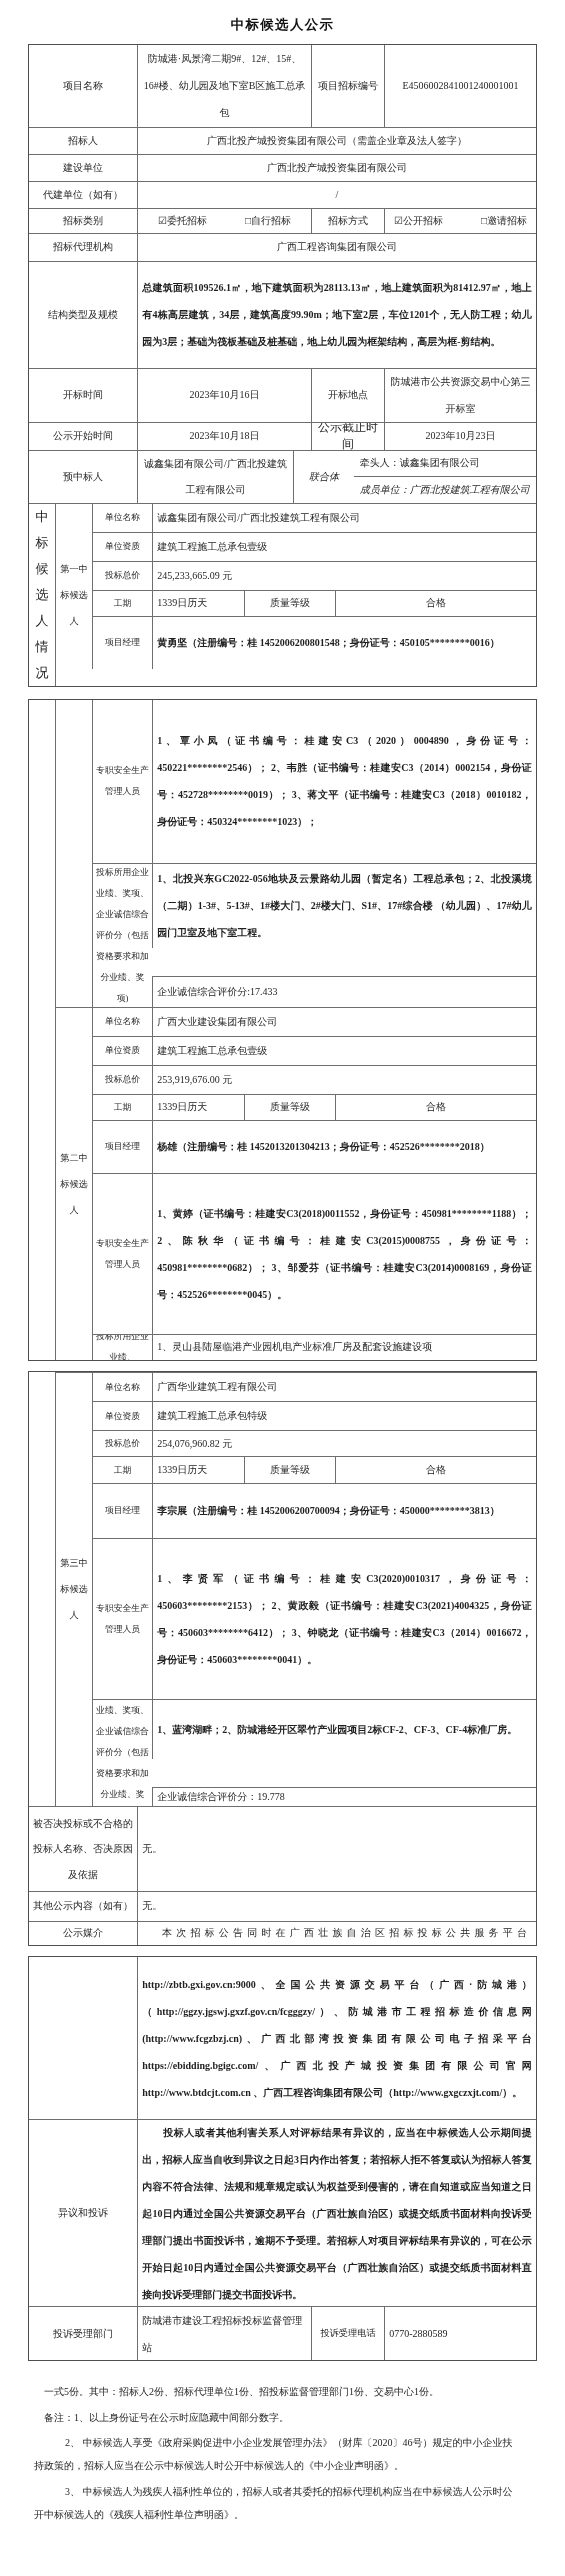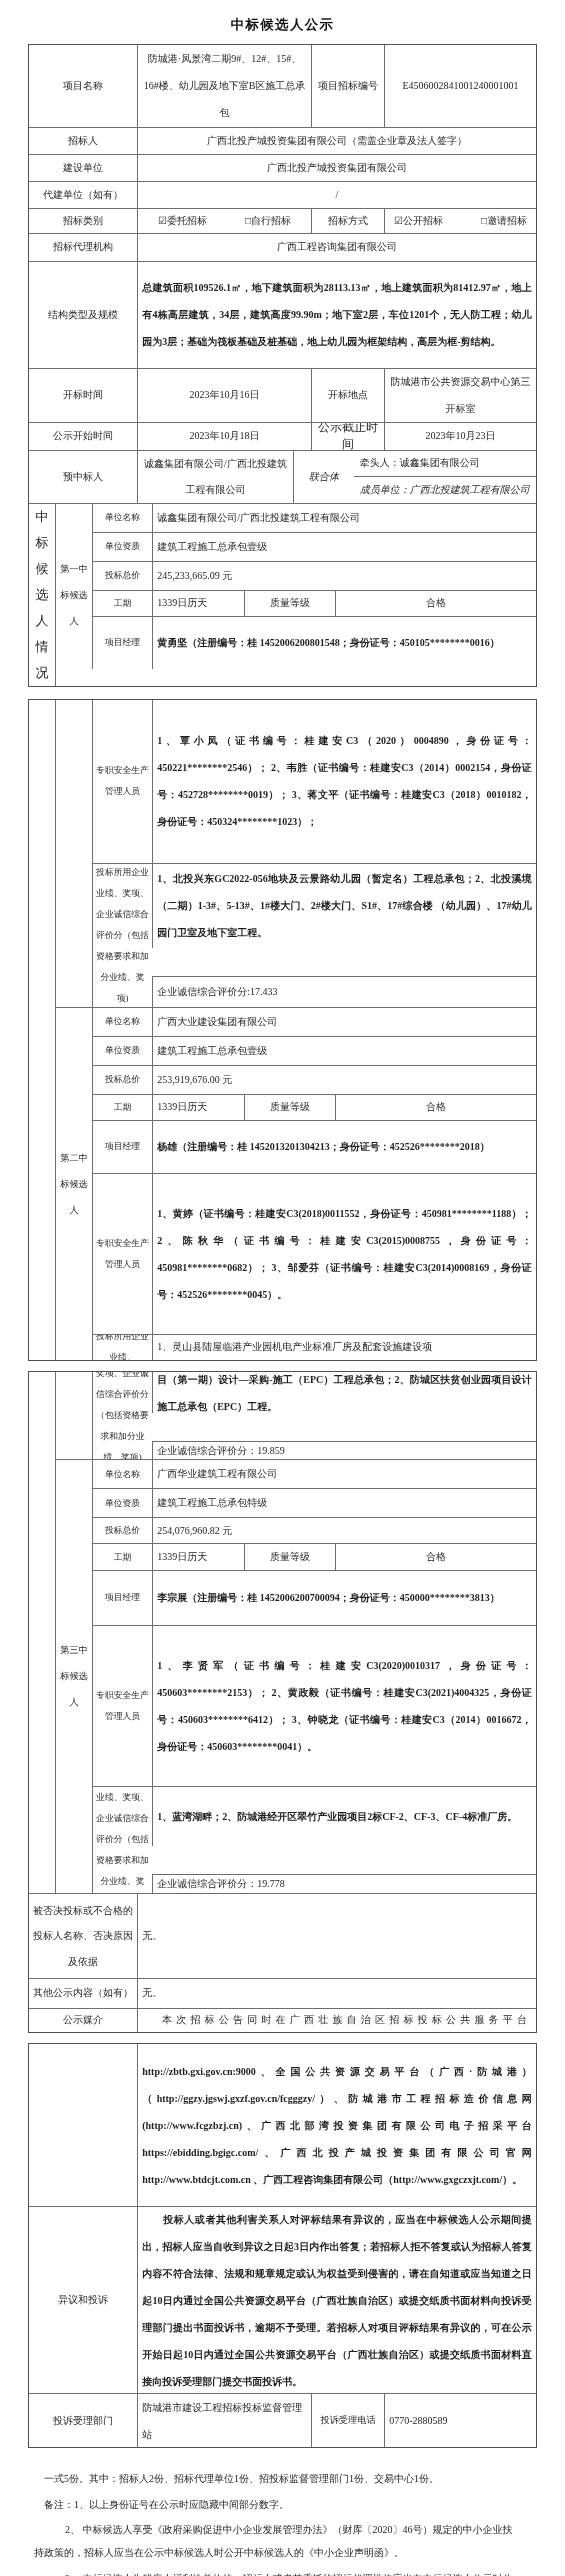--- a/index.html
+++ b/index.html
@@ -244,34 +244,20 @@
     </div>
   </div>
 
   <div class="gap15"></div>
 
   <div class="seg">
     <div class="crow">
       <div class="c ca"></div>
       <div class="vcol">
 
-        <div class="cblock">
-          <div class="c cb"></div>
-          <div class="inner">
-            <div class="ir h123">
-              <div class="c il">奖项、企业诚信综合评价分（包括资格要求和加分业绩、奖项)</div>
-              <div class="subcol">
-                <div class="c h87 lft just lh38">
-                  <span class="tx">目（第一期）设计—采购-施工（EPC）工程总承包；2、防城区扶贫创业园项目设计施工总承包（EPC）工程。</span>
-                </div>
-                <div class="c h36 lft">企业诚信综合评价分：19.859</div>
-              </div>
-            </div>
-          </div>
-        </div>
 
         <div class="cblock bt">
           <div class="c cb">第三中标候选人</div>
           <div class="inner">
             <div class="ir h40">
               <div class="c il">单位名称</div>
               <div class="c ic lft">广西华业建筑工程有限公司</div>
             </div>
             <div class="ir h40">
               <div class="c il">单位资质</div>

